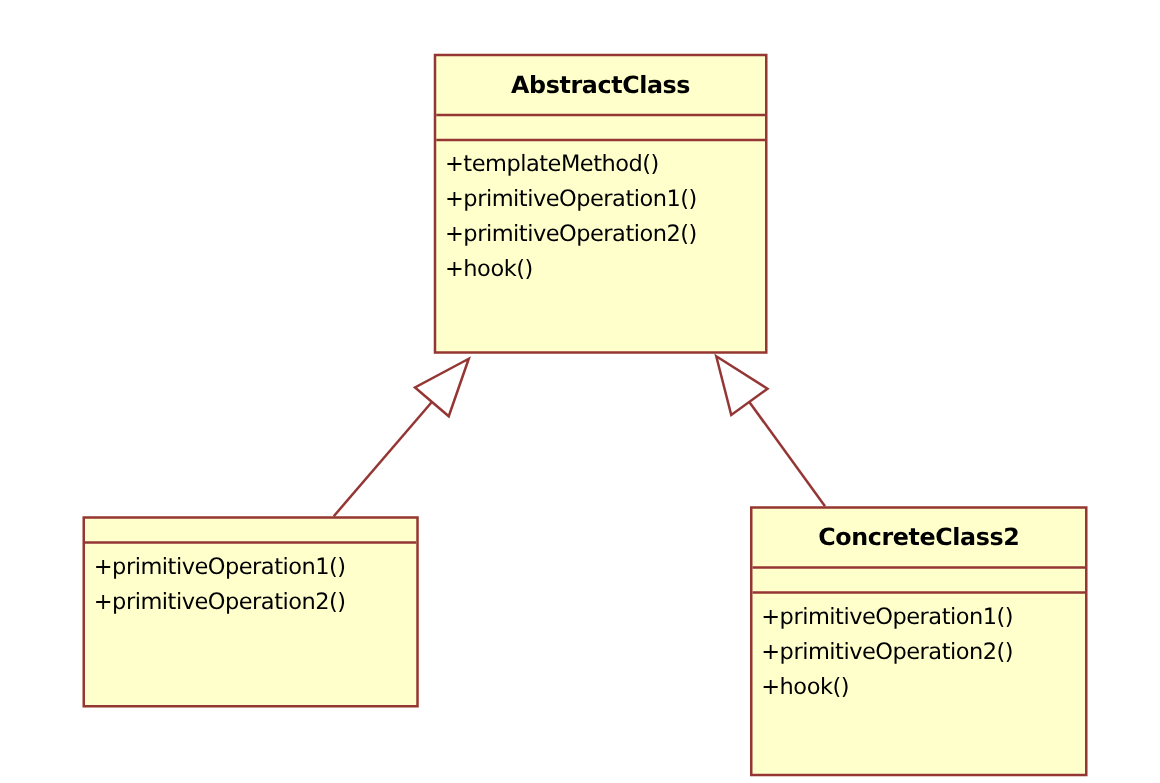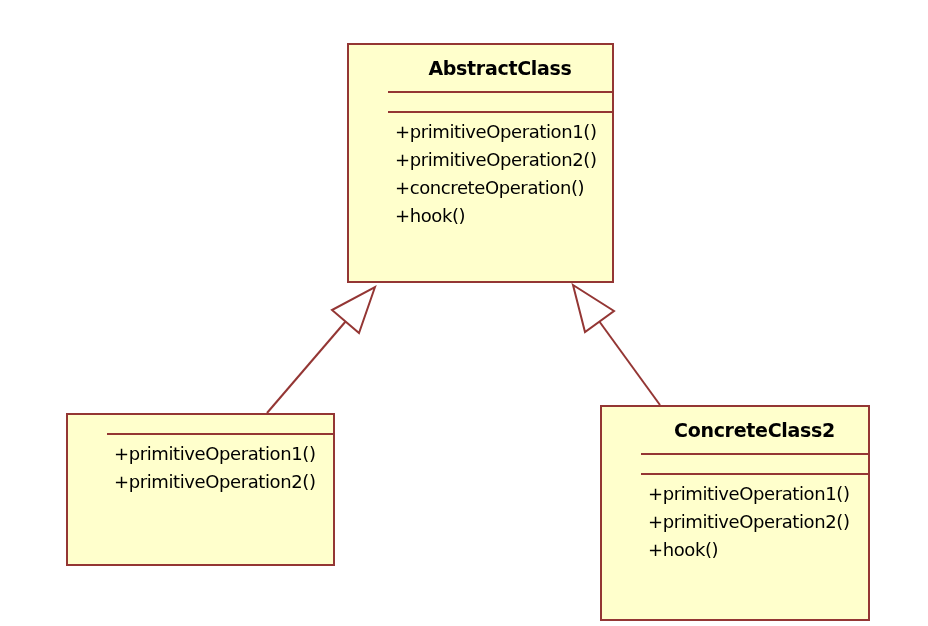--- a/index.html
+++ b/index.html
@@ -14,21 +14,20 @@
     height: 626px;
     background: var(--background, #ffffff);
     overflow: hidden;
   }
   .uml-class {
     position: absolute;
     box-sizing: border-box;
     background: var(--box-fill, #FFFFCC);
     border: 2px solid var(--box-border, #943634);
     color: var(--text, #000000);
-    padding-left: 39px;
   }
   .uml-title {
     box-sizing: border-box;
     height: 48px;
     line-height: 46px;
     text-align: center;
     font-weight: bold;
     font-size: 19px;
     letter-spacing: -0.3px;
     border-bottom: 2px solid var(--box-border, #943634);
@@ -68,23 +67,23 @@
 </style>
 </head>
 <body>
 
 <div class="canvas">
 
   <div class="uml-class" style="left:347px; top:43px; width:267px; height:240px;">
     <div class="uml-title">AbstractClass</div>
     <div class="uml-attrs"></div>
     <div class="uml-methods">
+      <div class="m">+templateMethod()</div>
       <div class="m">+primitiveOperation1()</div>
       <div class="m">+primitiveOperation2()</div>
-      <div class="m">+concreteOperation()</div>
       <div class="m">+hook()</div>
     </div>
   </div>
 
   <div class="uml-class" style="left:66px; top:413px; width:269px; height:153px;">
     <div class="uml-attrs"></div>
     <div class="uml-methods">
       <div class="m">+primitiveOperation1()</div>
       <div class="m">+primitiveOperation2()</div>
     </div>

